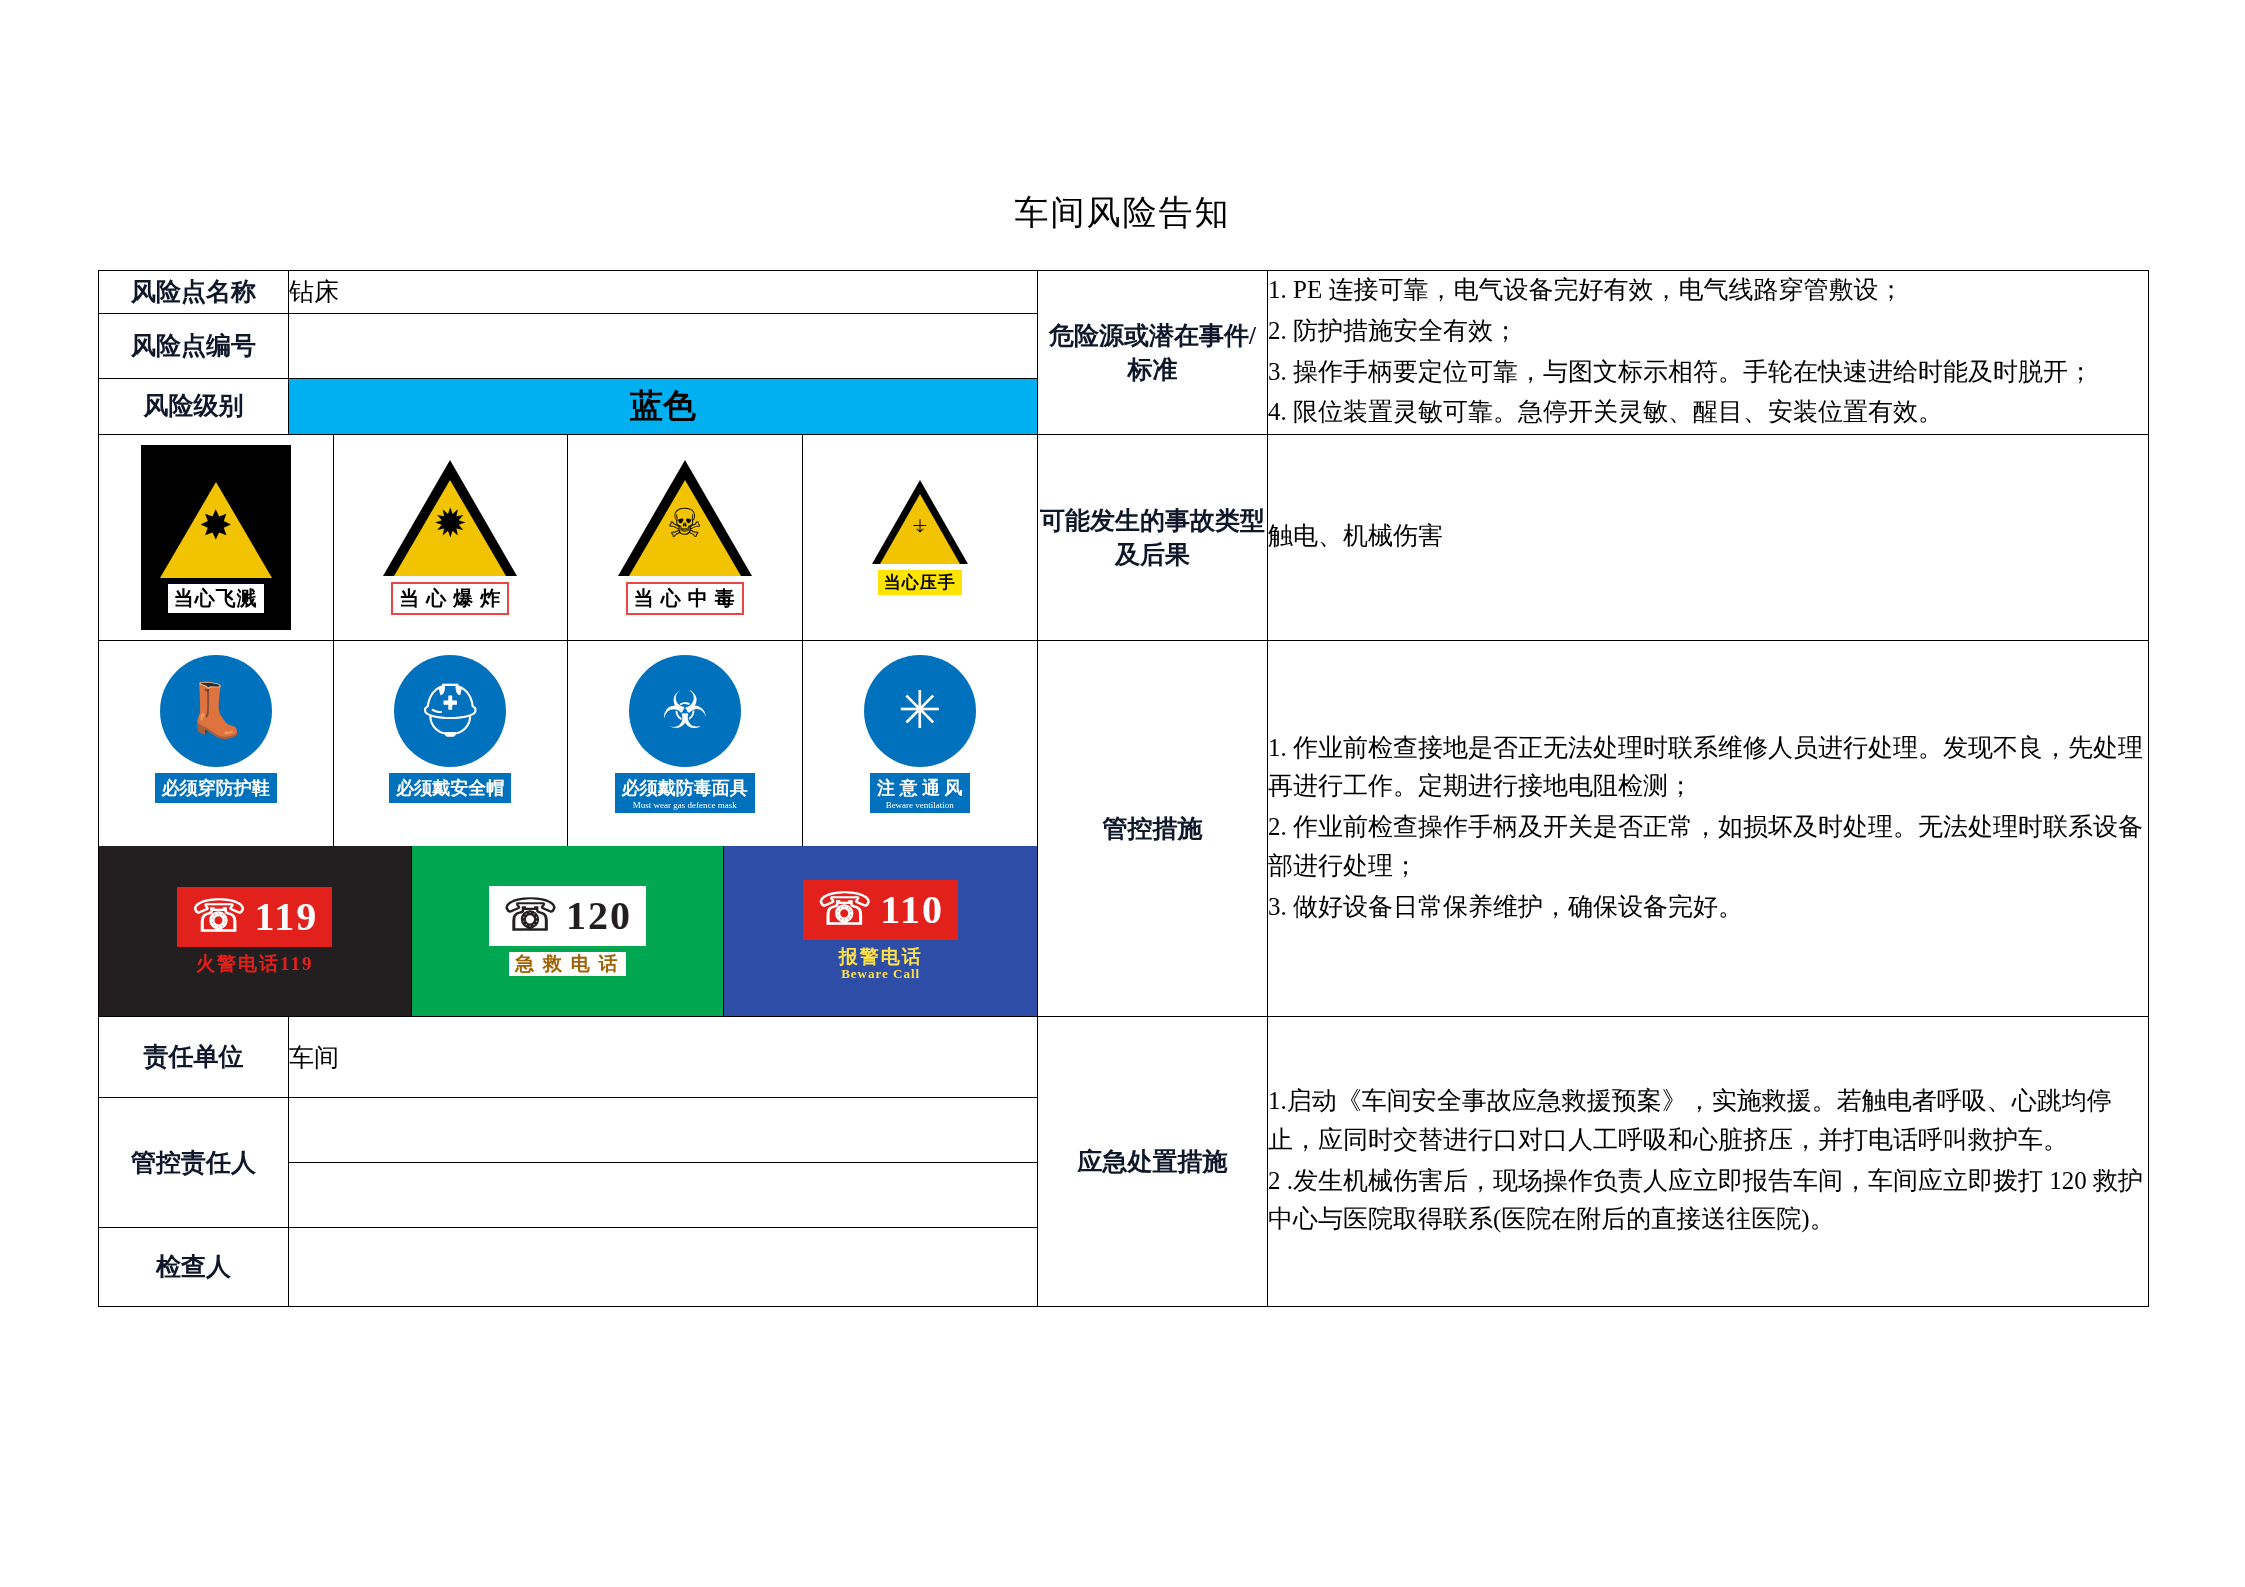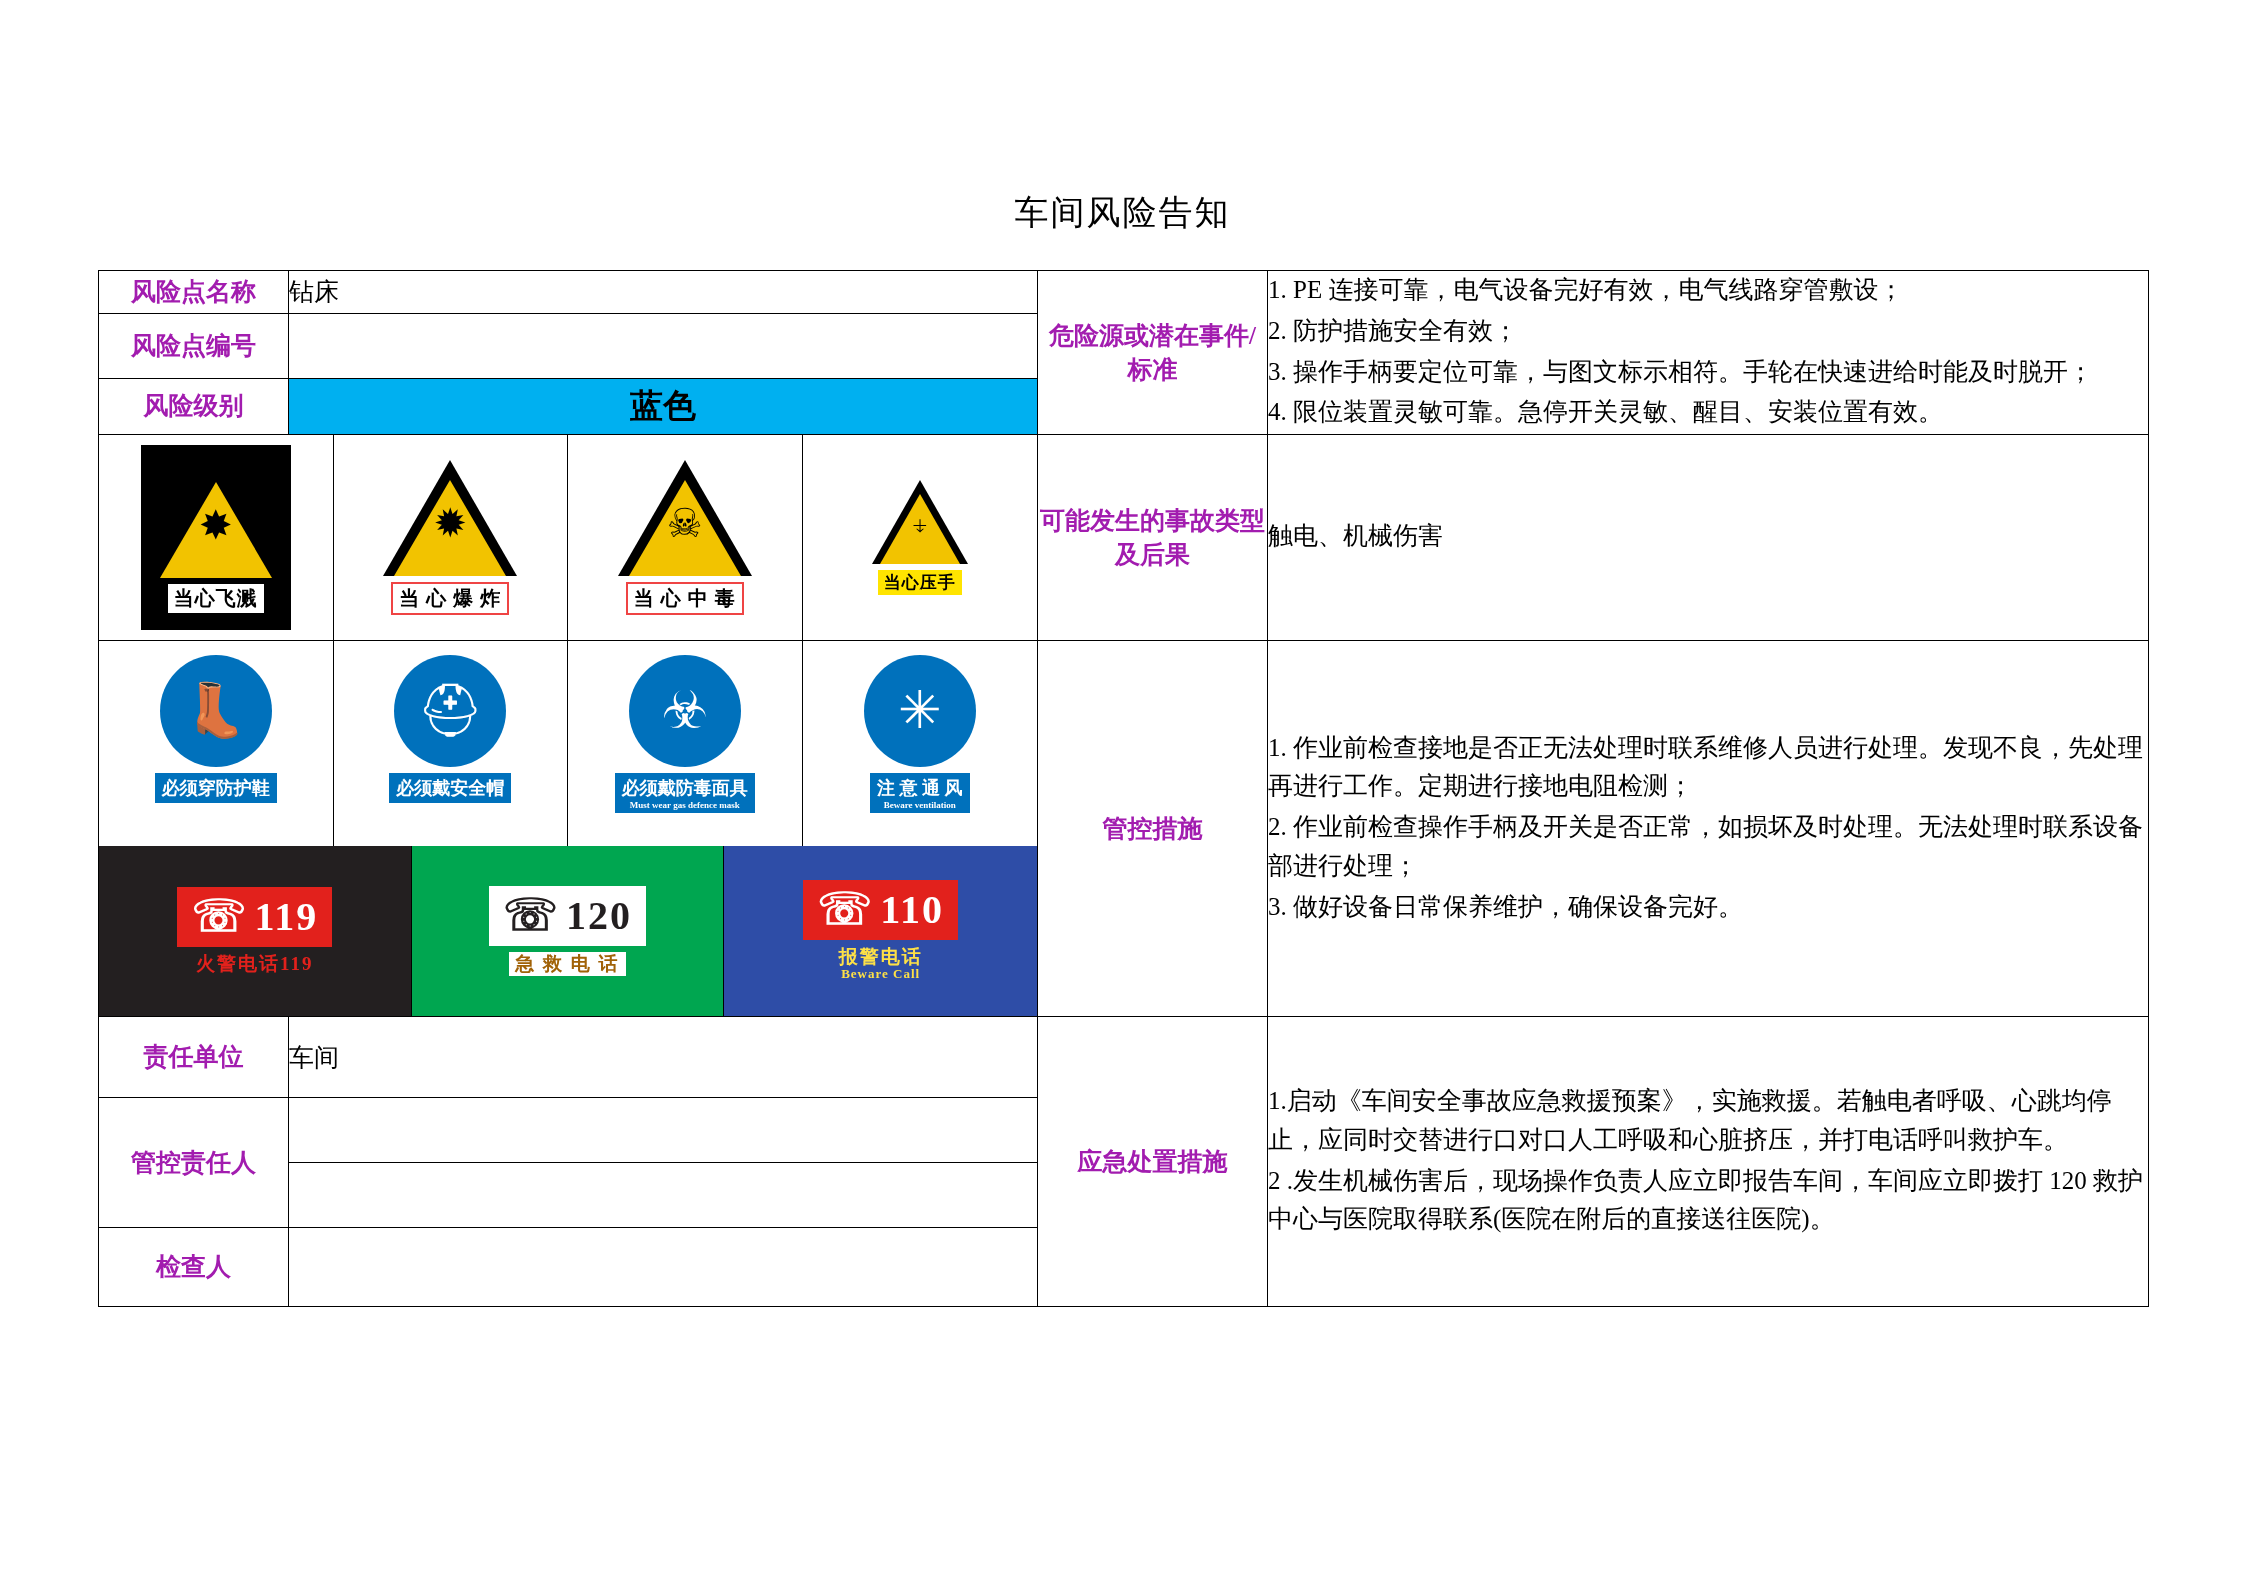--- a/index.html
+++ b/index.html
@@ -37,21 +37,21 @@
     width: 2050px;
     border-collapse: collapse;
     table-layout: fixed;
   }
   .sheet td {
     border: 1px solid #000;
     vertical-align: middle;
     padding: 0;
   }
   .lbl {
-    color: #a21caf;
+    color: #0f172a;
     font-weight: bold;
     text-align: center;
     font-size: 25px;
     line-height: 1.35;
     padding: 6px 4px;
   }
   .val {
     text-align: left;
     font-size: 25px;
     padding: 8px 10px;
@@ -174,21 +174,21 @@
   .mand .cap {
     margin-top: 6px;
     background: #0071bc;
     color: #fff;
     font-size: 18px;
     font-weight: bold;
     padding: 3px 7px;
     white-space: nowrap;
     text-align: center;
   }
-  .mand .cap small { display: block; font-size: 9px; font-weight: bold; letter-spacing: 0; }
+  .mand .cap small { display: block; font-size: 9px; font-weight: normal; letter-spacing: 0; }
 
   .phone {
     width: 100%;
     height: 100%;
     display: flex;
     flex-direction: column;
     align-items: center;
     justify-content: center;
     box-sizing: border-box;
   }

